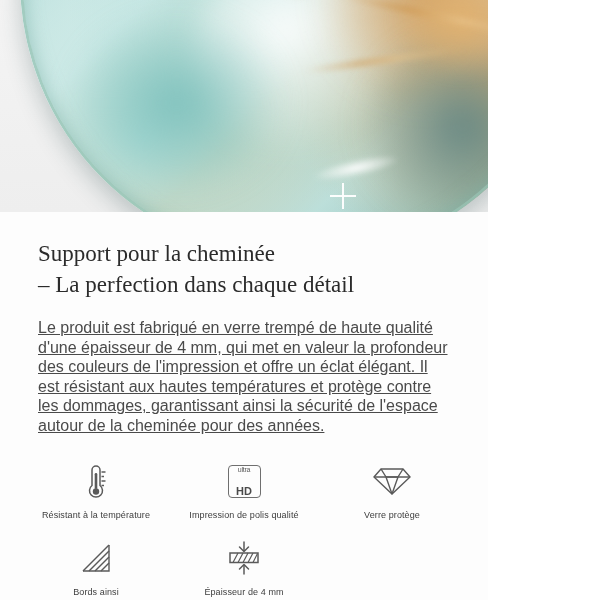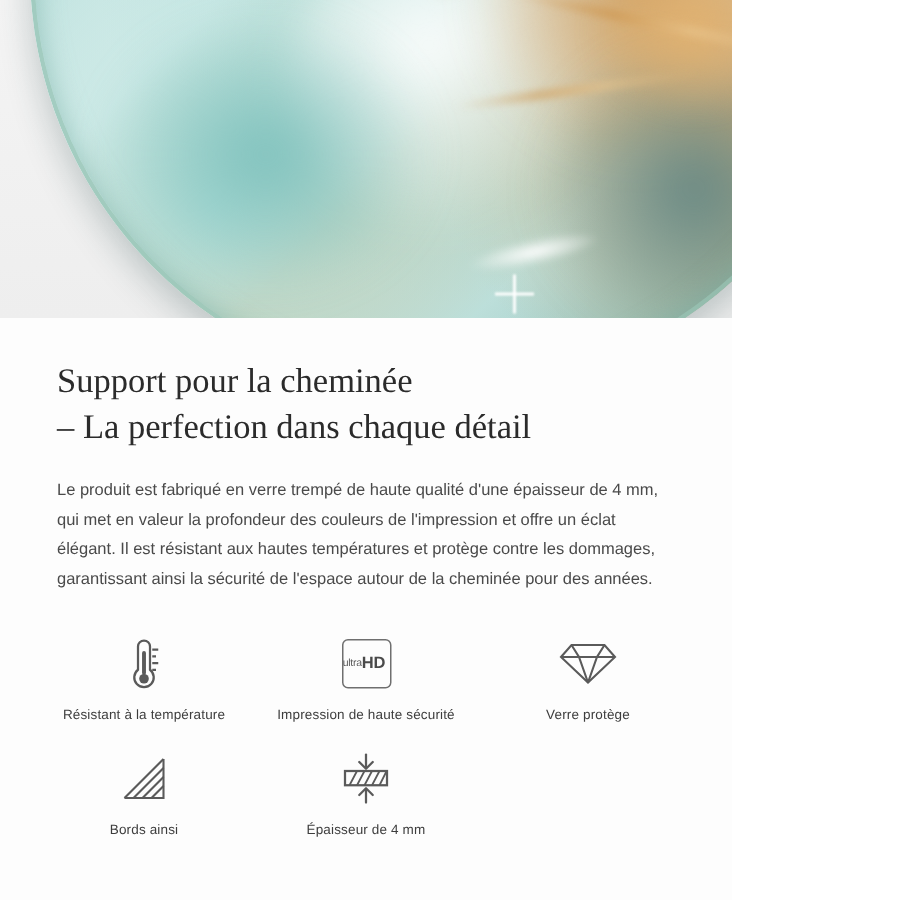--- a/index.html
+++ b/index.html
@@ -133,25 +133,26 @@
   .headline {
     font-family: "Liberation Serif", serif;
     font-size: 23px;
     line-height: 31px;
     color: #2b2b2b;
     font-weight: 400;
     margin: 0 0 18px 0;
   }
   .headline .line2 { display: block; }
   .body-text {
-    font-size: 11px;
+    font-size: 16px;
     line-height: 19.5px;
     color: #4a4a4a;
     margin: 0;
     max-width: 520px;
+    text-decoration: underline;
   }
 
   
   .features {
     margin-top: 24px;
     padding: 0 22px;
     display: grid;
     grid-template-columns: repeat(3, 1fr);
     row-gap: 16px;
   }
@@ -173,22 +174,23 @@
     color: #3d3d3d;
     text-align: center;
     letter-spacing: 0.1px;
   }
   .ultra-hd {
     width: 31px;
     height: 31px;
     border: 1.6px solid #6f6f6f;
     border-radius: 4px;
     display: flex;
+    flex-direction: column;
     align-items: center;
-    justify-content: flex-start;
+    justify-content: space-between;
     line-height: 1;
   }
   .ultra-hd .u1 {
     font-size: 7px;
     color: #5a5a5a;
     letter-spacing: -0.2px;
   }
   .ultra-hd .u2 {
     font-size: 11px;
     font-weight: bold;
@@ -245,21 +247,21 @@
       <div class="feature-label">Résistant à la température</div>
     </div>
 
     <div class="feature">
       <div class="feature-icon">
         <div class="ultra-hd">
           <span class="u1">ultra</span>
           <span class="u2">HD</span>
         </div>
       </div>
-      <div class="feature-label">Impression de haute sécurité</div>
+      <div class="feature-label">Impression de polis qualité</div>
     </div>
 
 
     <div class="feature">
       <div class="feature-icon">
         <svg width="40" height="34" viewBox="0 0 40 34" fill="none" stroke="#5a5a5a" stroke-width="1.4">
           <path d="M9 5 h22 l7 8 l-18 17 l-18 -17 z"></path>
           <path d="M2 13 h36"></path>
           <path d="M9 5 l5 8 l6 17"></path>
           <path d="M31 5 l-5 8 l-6 17"></path>

